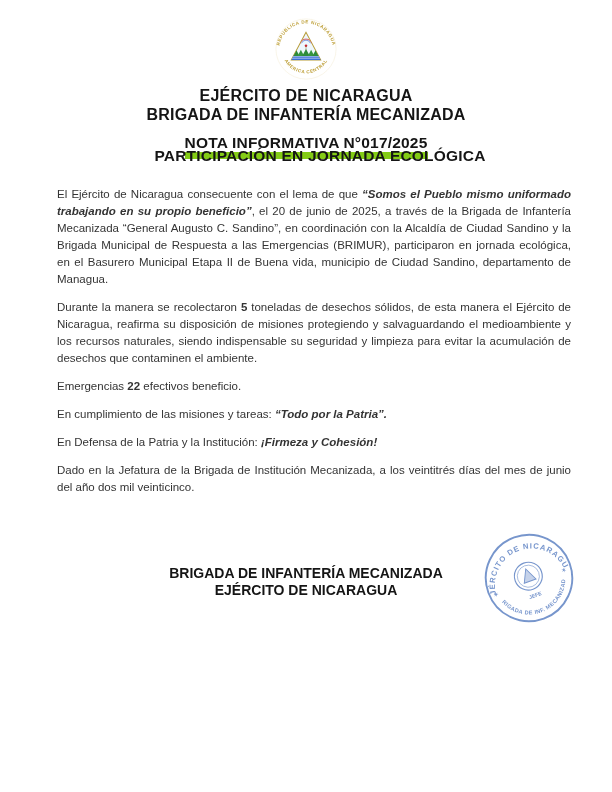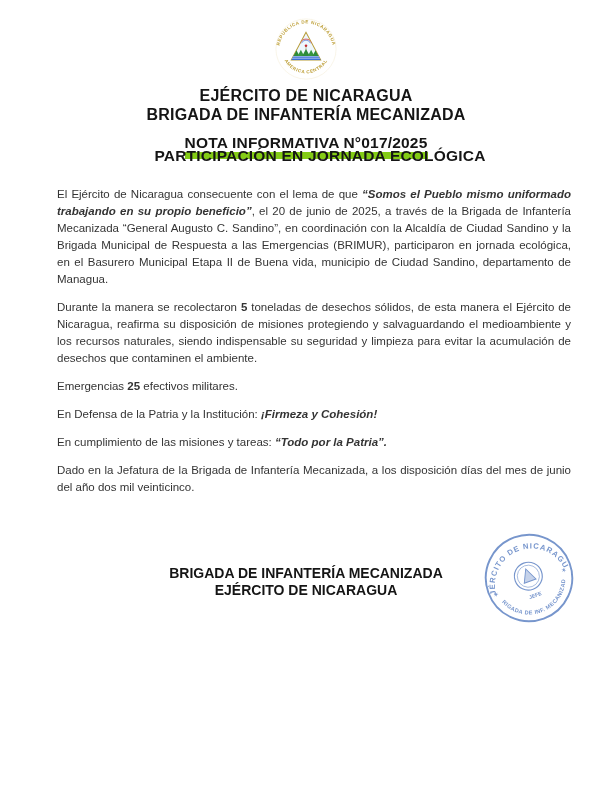--- a/index.html
+++ b/index.html
@@ -75,24 +75,24 @@
     <div>BRIGADA DE INFANTERÍA MECANIZADA</div>
   </div>
   <div class="hdr note-line">
     <span class="u">NOTA INFORMATIVA N°017/2025</span>
   </div>
   <div class="hdr subject">PARTICIPACIÓN EN JORNADA ECOLÓGICA</div>
 
   <div class="body-text">
     <p><span>El Ejército de Nicaragua consecuente con el lema de que </span><span class="bi">“Somos el Pueblo mismo uniformado trabajando en su propio beneficio”</span><span>, el 20 de junio de 2025, a través de la Brigada de Infantería Mecanizada “General Augusto C. Sandino”, en coordinación con la Alcaldía de Ciudad Sandino y la Brigada Municipal de Respuesta a las Emergencias (BRIMUR), participaron en jornada ecológica, en el Basurero Municipal Etapa II de Buena vida, municipio de Ciudad Sandino, departamento de Managua.</span></p>
     <p><span>Durante la manera se recolectaron </span><span class="bd">5</span><span> toneladas de desechos sólidos, de esta manera el Ejército de Nicaragua, reafirma su disposición de misiones protegiendo y salvaguardando el medioambiente y los recursos naturales, siendo indispensable su seguridad y limpieza para evitar la acumulación de desechos que contaminen el ambiente.</span></p>
-    <p><span>Emergencias </span><span class="bd">25</span><span> efectivos militares.</span></p>
+    <p><span>Emergencias </span><span class="bd">22</span><span> efectivos beneficio.</span></p>
+    <p><span>En cumplimiento de las misiones y tareas: </span><span class="bi">“Todo por la Patria”.</span></p>
     <p><span>En Defensa de la Patria y la Institución: </span><span class="bi">¡Firmeza y Cohesión!</span></p>
-    <p><span>En cumplimiento de las misiones y tareas: </span><span class="bi">“Todo por la Patria”.</span></p>
-    <p>Dado en la Jefatura de la Brigada de Infantería Mecanizada, a los disposición días del mes de junio del año dos mil veinticinco.</p>
+    <p>Dado en la Jefatura de la Brigada de Institución Mecanizada, a los veintitrés días del mes de junio del año dos mil veinticinco.</p>
   </div>
 
   <div class="footer-head">
     <div>BRIGADA DE INFANTERÍA MECANIZADA</div>
     <div>EJÉRCITO DE NICARAGUA</div>
   </div>
 
   <div class="seal">
     <svg width="96" height="96" viewBox="0 0 100 100">
       <defs>

